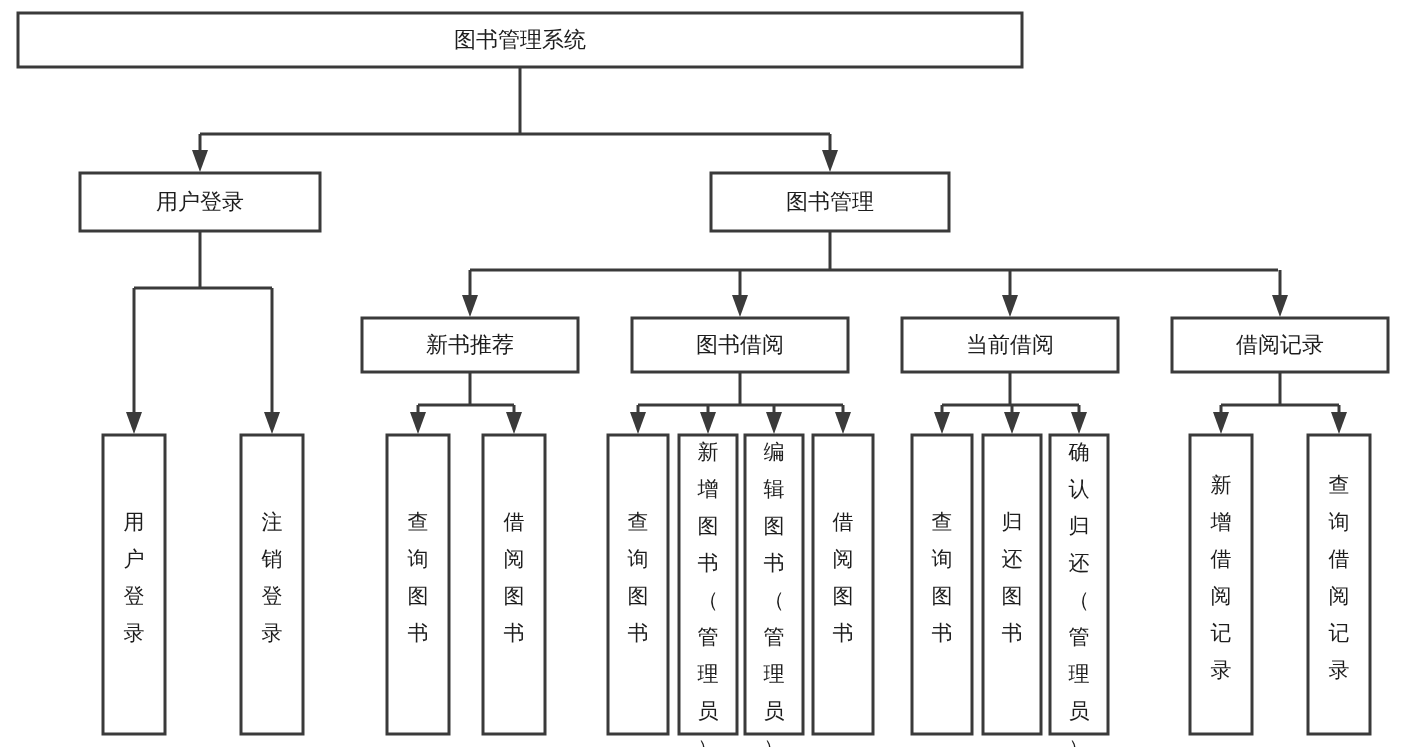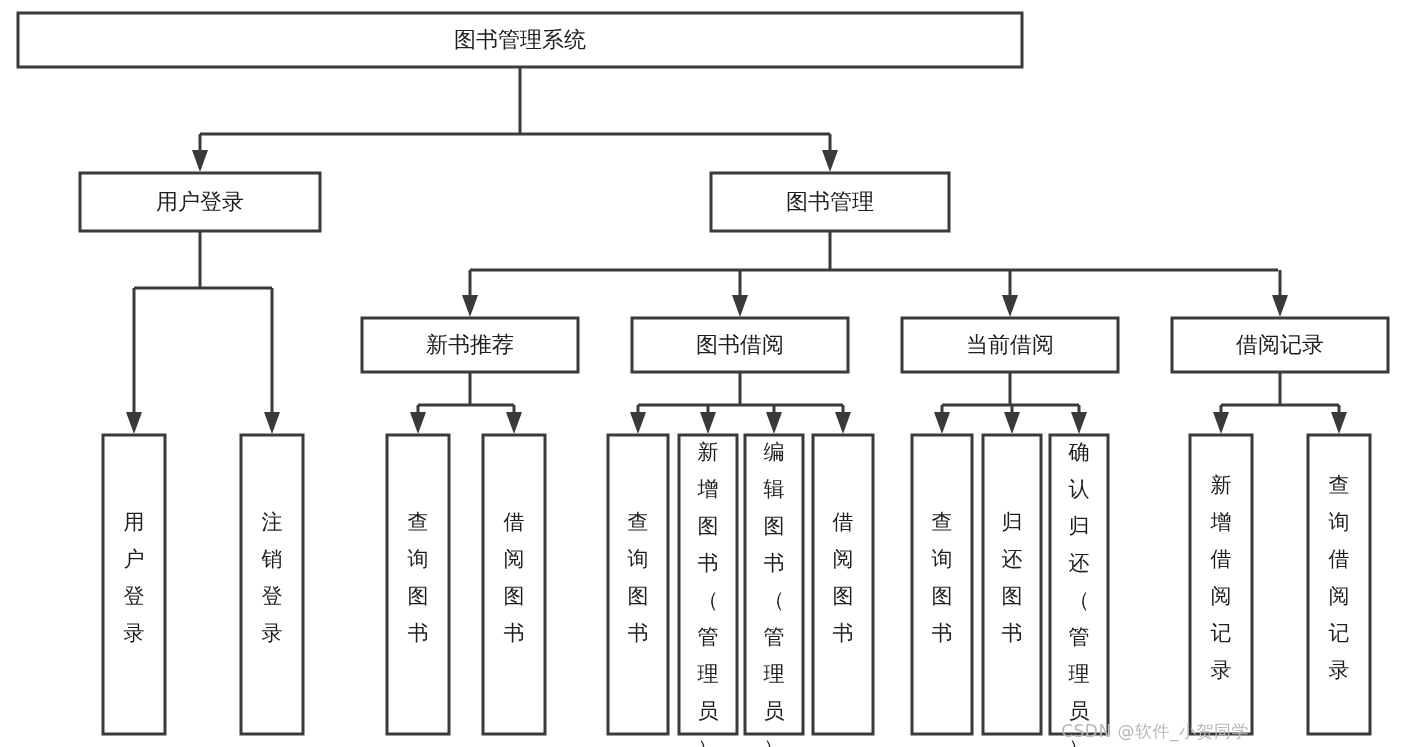--- a/index.html
+++ b/index.html
@@ -207,14 +207,13 @@
           <rect x="1190" y="435" width="62" height="299" class="node-box"></rect>
           <text x="1221" class="node-label-v"><tspan x="1221" y="492">新</tspan><tspan x="1221" y="529">增</tspan><tspan x="1221" y="566">借</tspan><tspan x="1221" y="603">阅</tspan><tspan x="1221" y="640">记</tspan><tspan x="1221" y="677">录</tspan></text>
         </g>
         <g>
           <rect x="1308" y="435" width="62" height="299" class="node-box"></rect>
           <text x="1339" class="node-label-v"><tspan x="1339" y="492">查</tspan><tspan x="1339" y="529">询</tspan><tspan x="1339" y="566">借</tspan><tspan x="1339" y="603">阅</tspan><tspan x="1339" y="640">记</tspan><tspan x="1339" y="677">录</tspan></text>
         </g>
       </g>
   </svg>
 
-  <div class="watermark-text">CSDN @软件_小贺同学</div>
 </div>
 
 </body></html>

